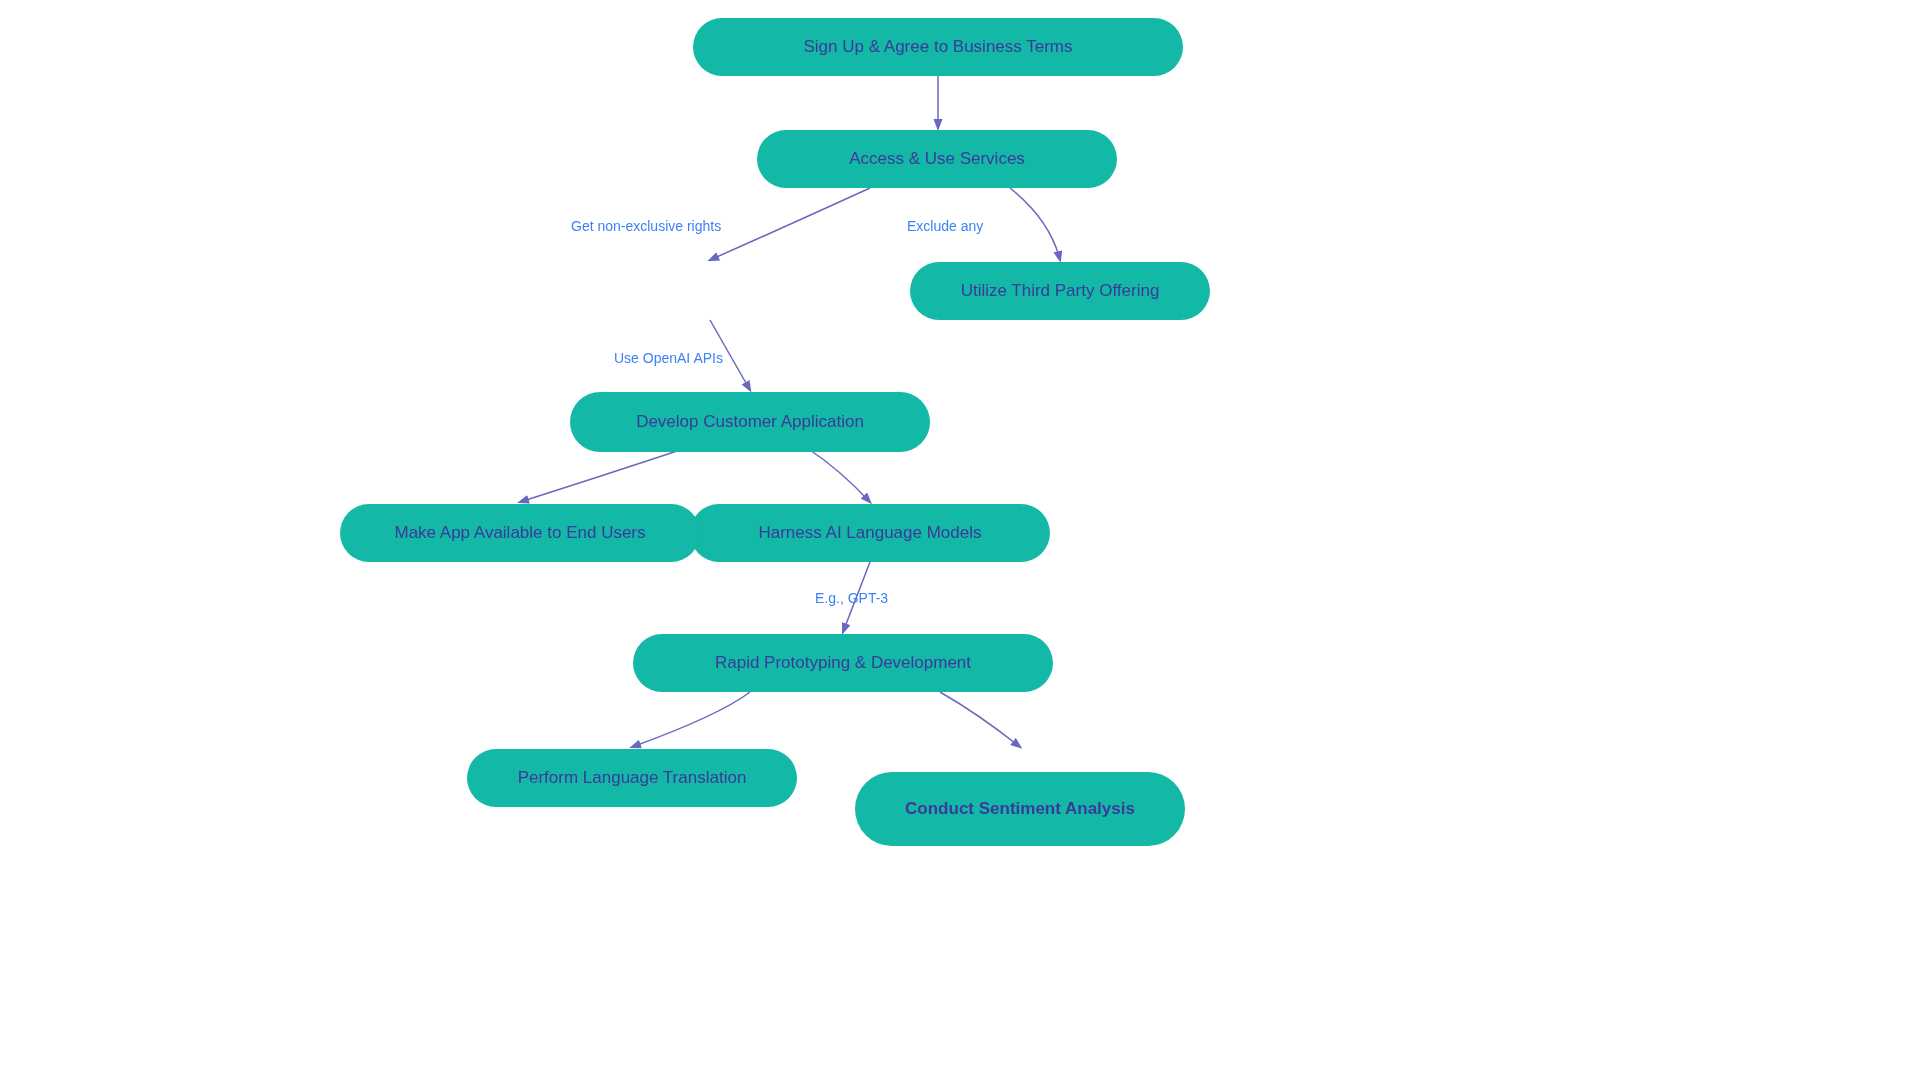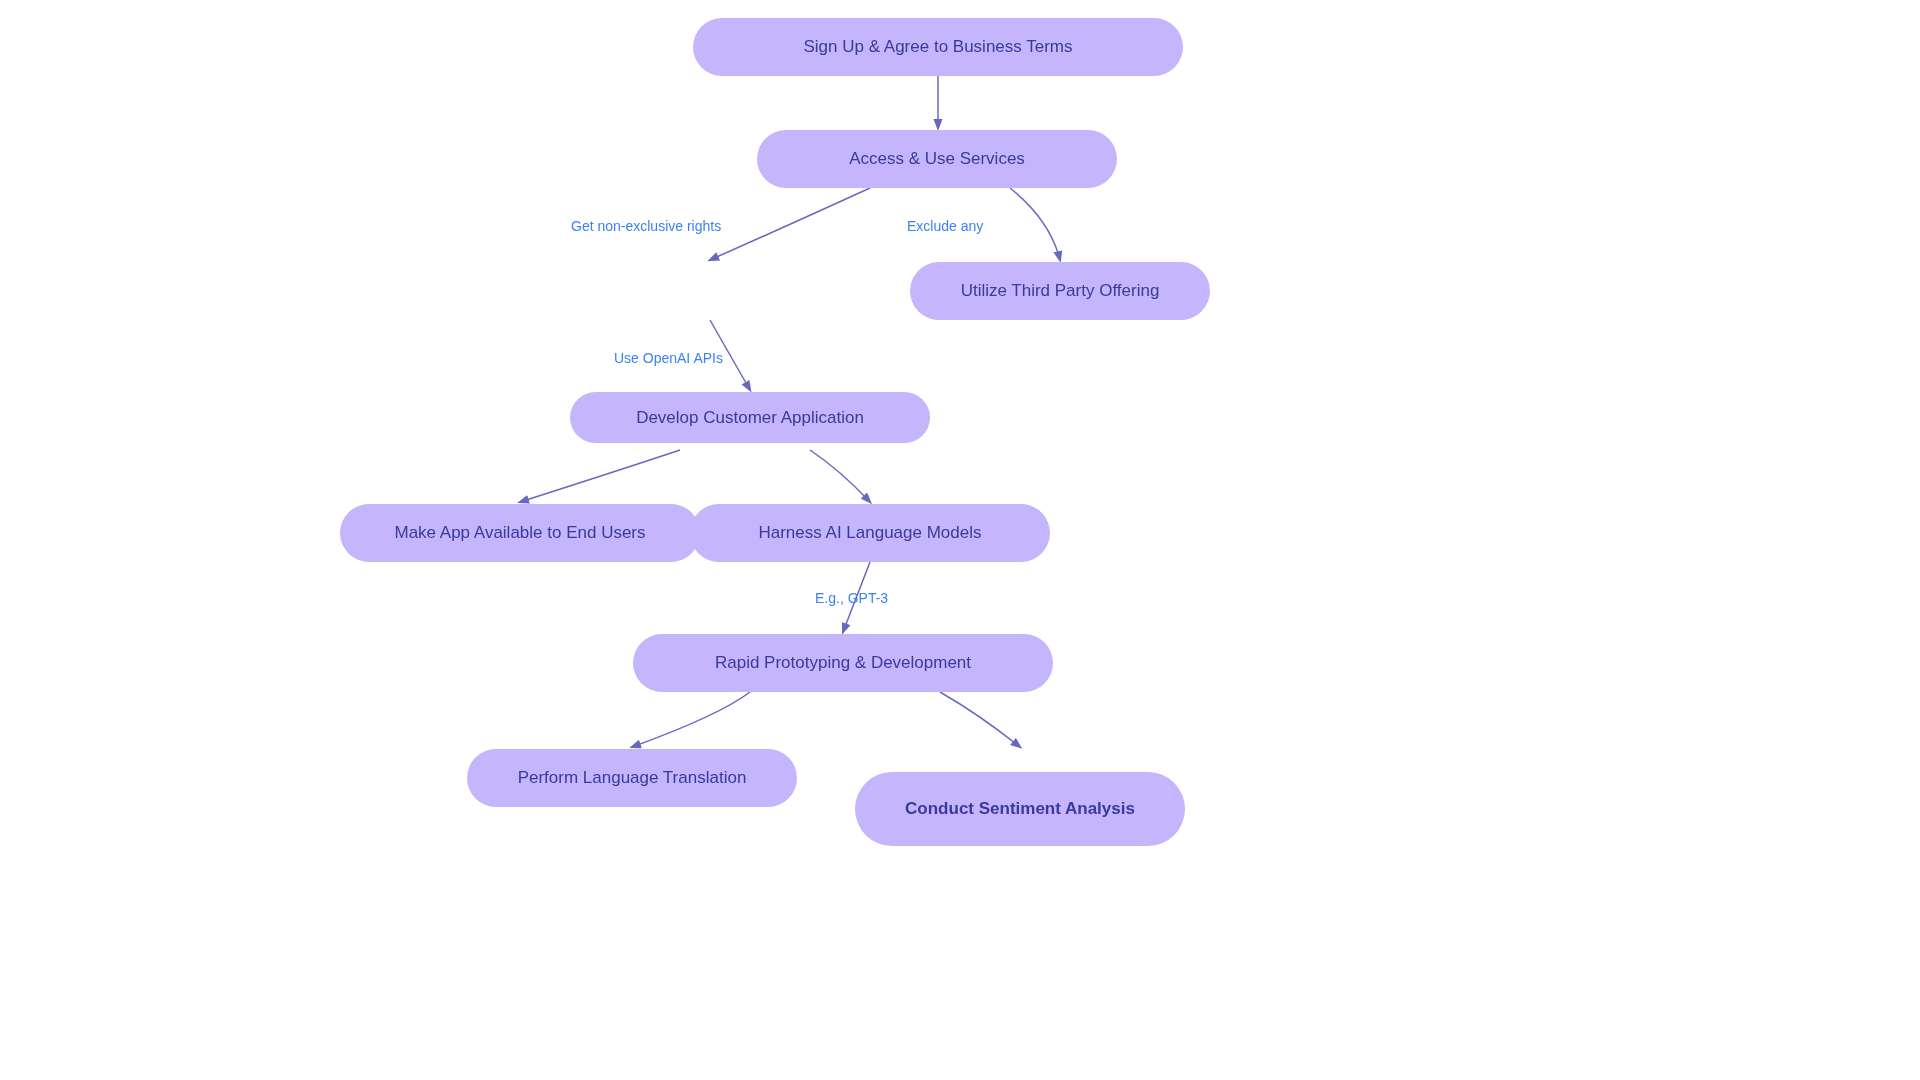--- a/index.html
+++ b/index.html
@@ -24,21 +24,21 @@
       position: absolute;
       top: 0;
       left: 0;
       width: 1920px;
       height: 1080px;
       pointer-events: none;
     }
 
     .node {
       position: absolute;
-      background: #c4b5fd;
+      background: #14b8a6;
       border-radius: 50px;
       display: flex;
       align-items: center;
       justify-content: center;
       text-align: center;
       color: #3a3a9a;
       font-size: 17px;
       font-weight: 500;
       padding: 14px 24px;
       box-shadow: none;
@@ -92,21 +92,21 @@
 
   <div class="node" style="left:757px; top:130px; width:360px; height:58px;">
     <span>Access &amp; Use Services</span>
   </div>
 
 
   <div class="node" style="left:910px; top:262px; width:300px; height:58px;">
     <span>Utilize Third Party Offering</span>
   </div>
 
-  <div class="node" style="left:570px; top:392px; width:360px; height:51px;text-align:center;">
+  <div class="node" style="left:570px; top:392px; width:360px; height:60px;text-align:center;">
     <span>Develop Customer Application</span>
   </div>
 
   <div class="node" style="left:690px; top:504px; width:360px; height:58px;">
     <span>Harness AI Language Models</span>
   </div>
 
   <div class="node" style="left:340px; top:504px; width:360px; height:58px;">
     <span>Make App Available to End Users</span>
   </div>

